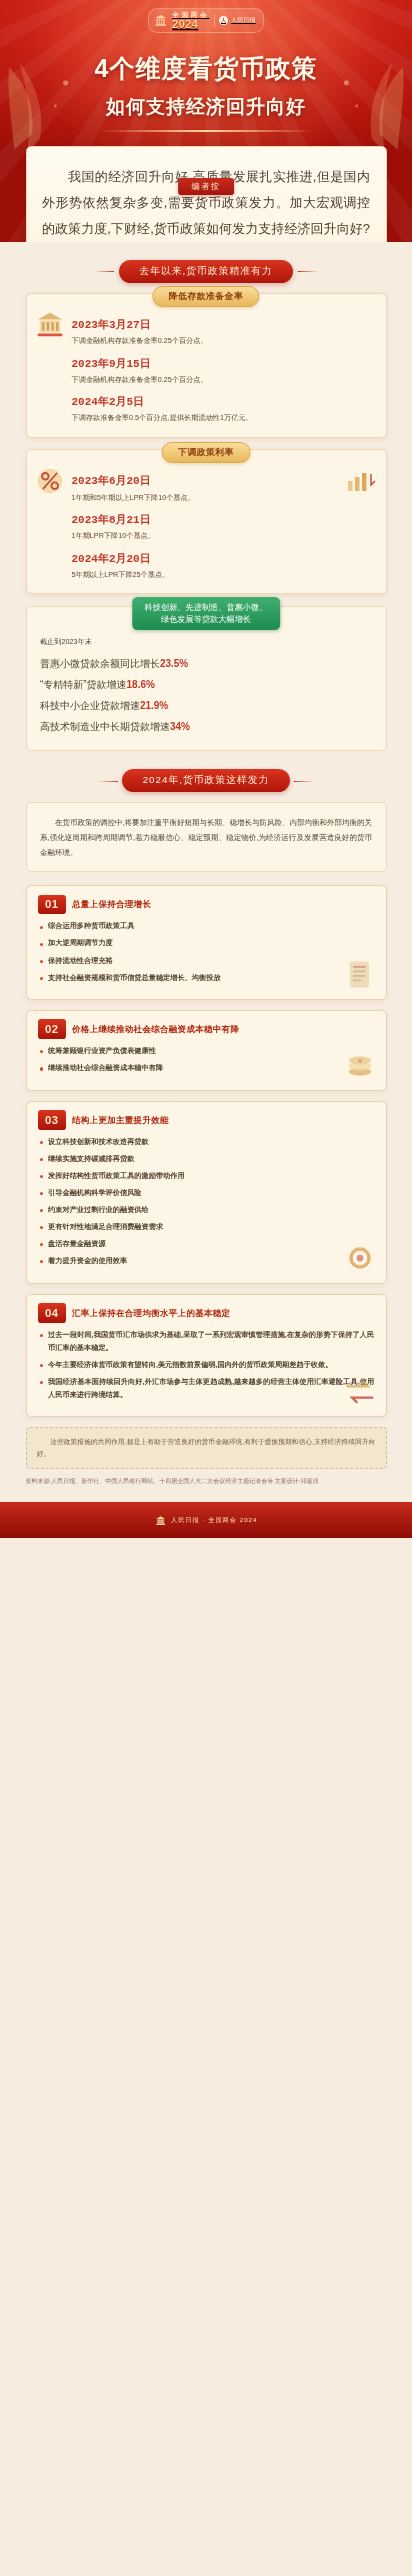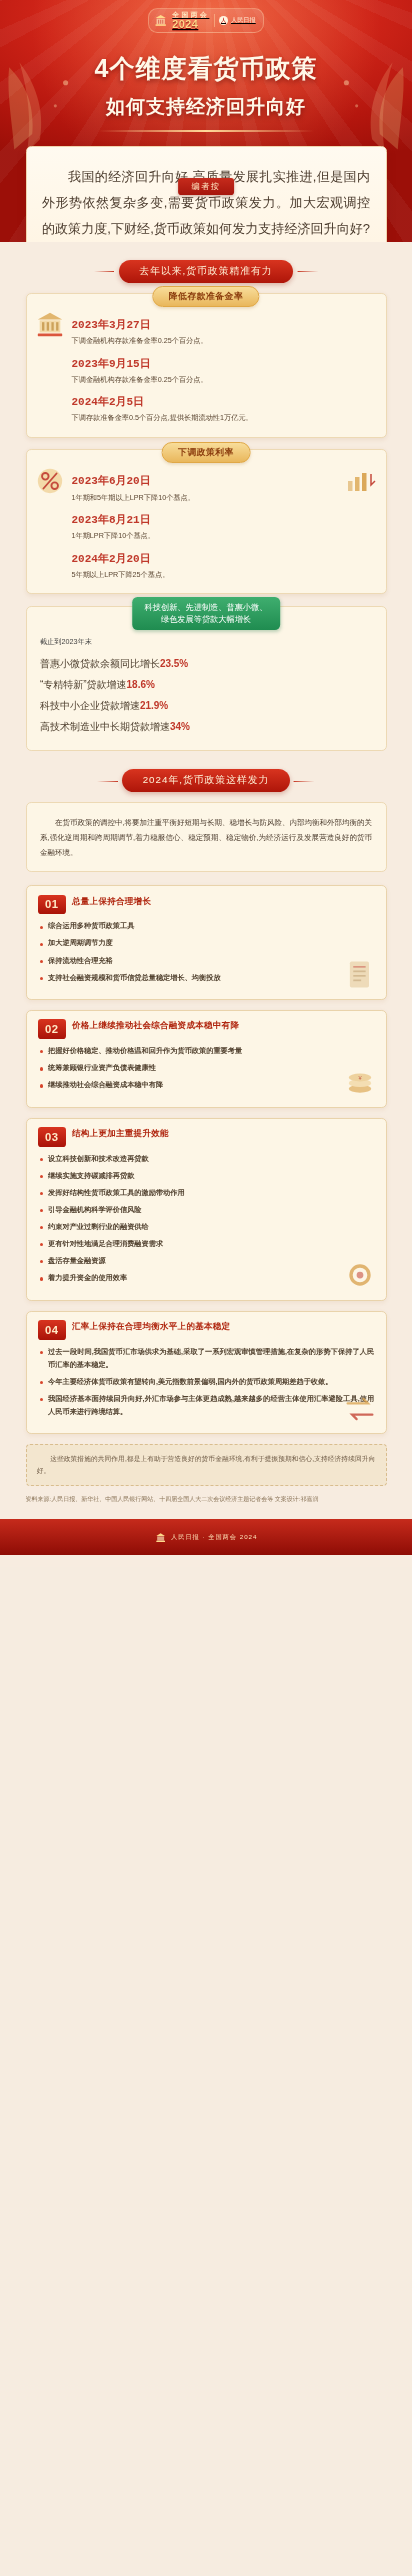--- a/index.html
+++ b/index.html
@@ -211,21 +211,21 @@
   .ncard {
     width: 361px; margin: 0 auto 10.3px;
     background: #fdf6e6;
     border: 0.5px solid #e9d3ab;
     border-radius: 5.2px;
     padding: 8.2px 11.3px 10.3px 11.3px;
     position: relative;
     box-shadow: 0 1.5px 4.1px rgba(160,100,40,.08);
   }
   .ncard-head {
-    display: flex; align-items: flex-start; gap: 6.2px; margin-bottom: 6.2px;
+    display: flex; align-items: center; gap: 6.2px; margin-bottom: 6.2px;
   }
   .ncard-num {
     background: linear-gradient(180deg, #d8341f, #a91308);
     color: #ffe9c6; font-weight: bold; font-size: 11.3px;
     width: 28px; height: 19.6px; border-radius: 3.1px;
     display: flex; align-items: center; justify-content: center;
     letter-spacing: 0.5px;
     flex: none;
   }
   .ncard-title {
@@ -426,21 +426,20 @@
         <rect x="20" y="40" width="14" height="3" fill="#b08a55" opacity=".6"></rect>
       </svg>
     </div>
 
     <div class="ncard">
       <div class="ncard-head">
         <div class="ncard-num">02</div>
         <div class="ncard-title">价格上继续推动社会综合融资成本稳中有降</div>
       </div>
       <ul>
-        <li>把握好价格稳定、推动价格温和回升作为货币政策的重要考量</li>
         <li>统筹兼顾银行业资产负债表健康性</li>
         <li>继续推动社会综合融资成本稳中有降</li>
       </ul>
       <svg class="ncard-deco" viewBox="0 0 64 64">
         <ellipse cx="32" cy="44" rx="20" ry="7" fill="#e0b062"></ellipse>
         <ellipse cx="32" cy="34" rx="20" ry="7" fill="#f2d7a3"></ellipse>
         <ellipse cx="32" cy="24" rx="20" ry="7" fill="#e9c687"></ellipse>
         <text x="32" y="28" font-size="10" text-anchor="middle" fill="#b0260f">¥</text>
       </svg>
     </div>

